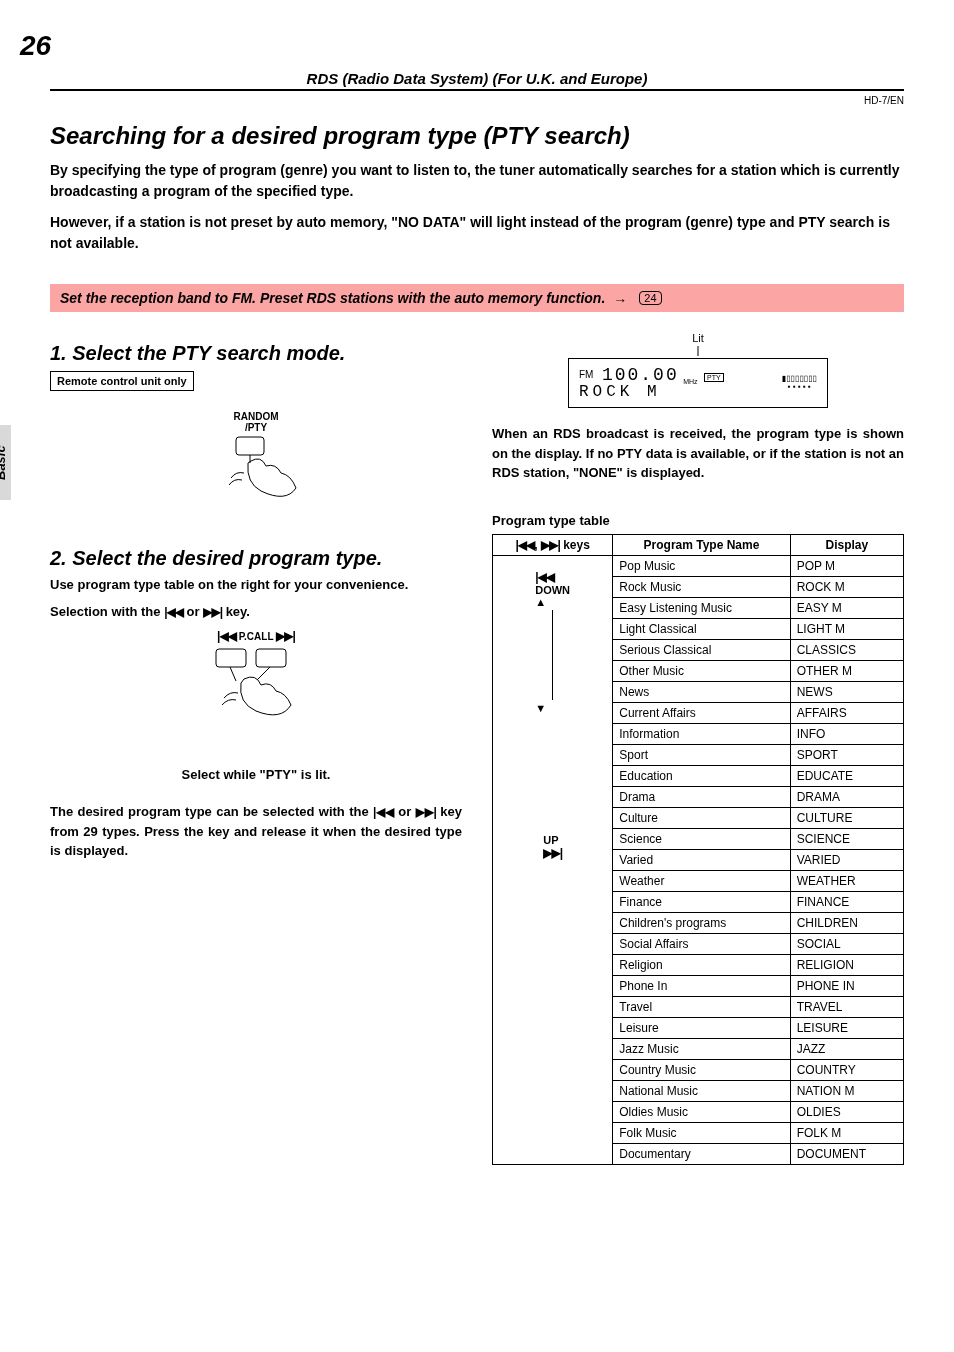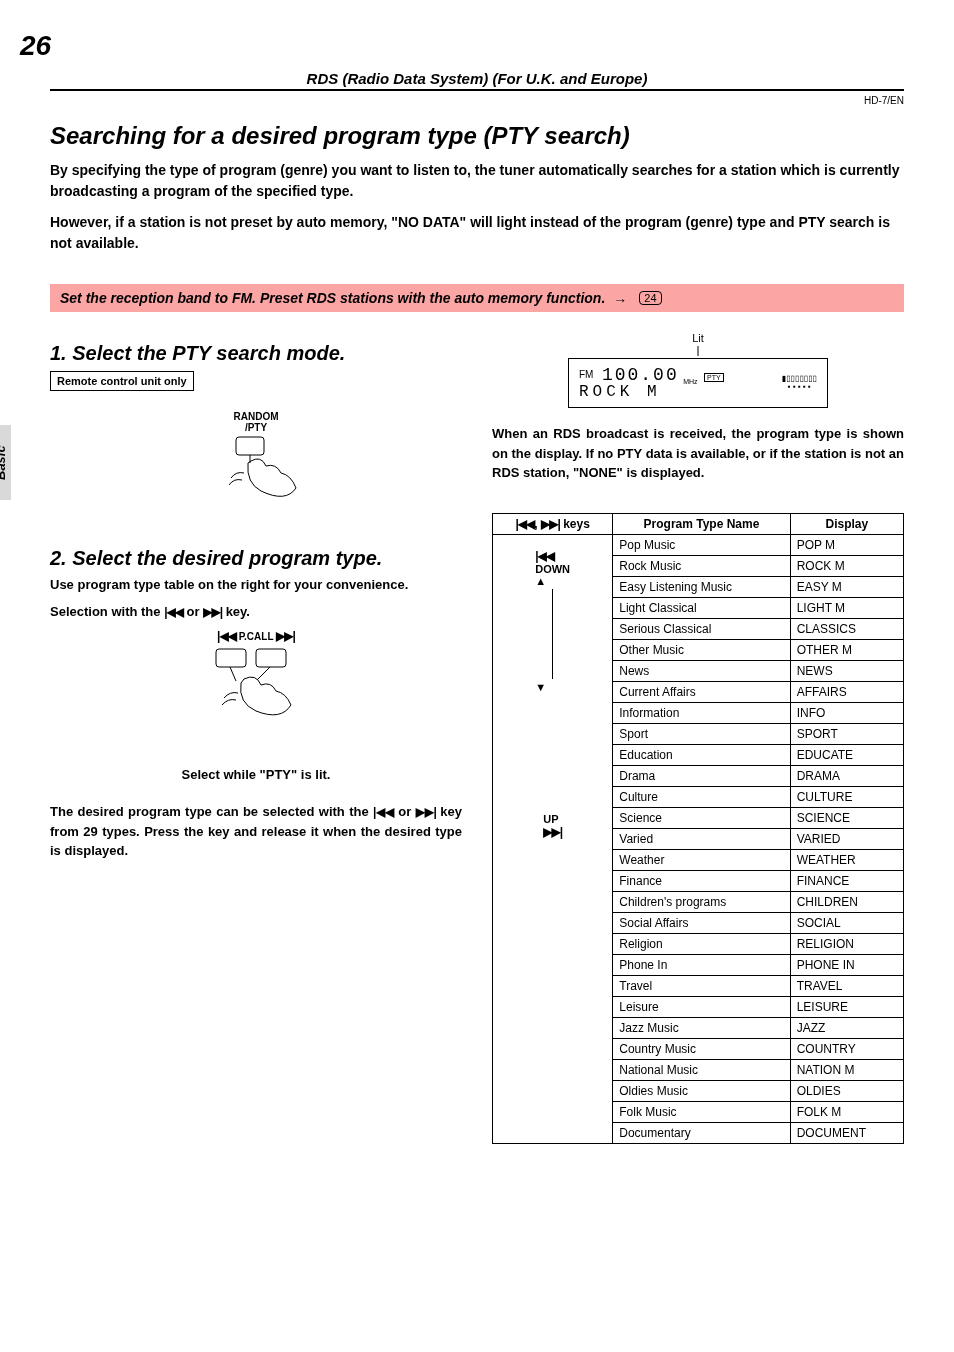--- a/index.html
+++ b/index.html
@@ -328,20 +328,21 @@
               <span style="font-size:7px;border:1px solid #000;padding:0 2px;margin-left:2px;">PTY</span>
             </div>
             <div class="rock-m">ROCK M</div>
           </div>
           <div class="display-dots">▮▯▯▯▯▯▯▯<br>▪ ▪ ▪ ▪ ▪</div>
         </div>
       </div>
 
       <div class="rds-text">When an RDS broadcast is received, the program type is shown on the display. If no PTY data is available, or if the station is not an RDS station, "NONE" is displayed.</div>
 
+      <div class="table-title">Program type table</div>
 
       <table class="pty">
         <thead>
           <tr>
             <th><span class="skip-glyph">|◀◀</span>, <span class="skip-glyph">▶▶|</span> <span>keys</span></th>
             <th>Program Type Name</th>
             <th>Display</th>
           </tr>
         </thead>
         <tbody id="pty-body">

